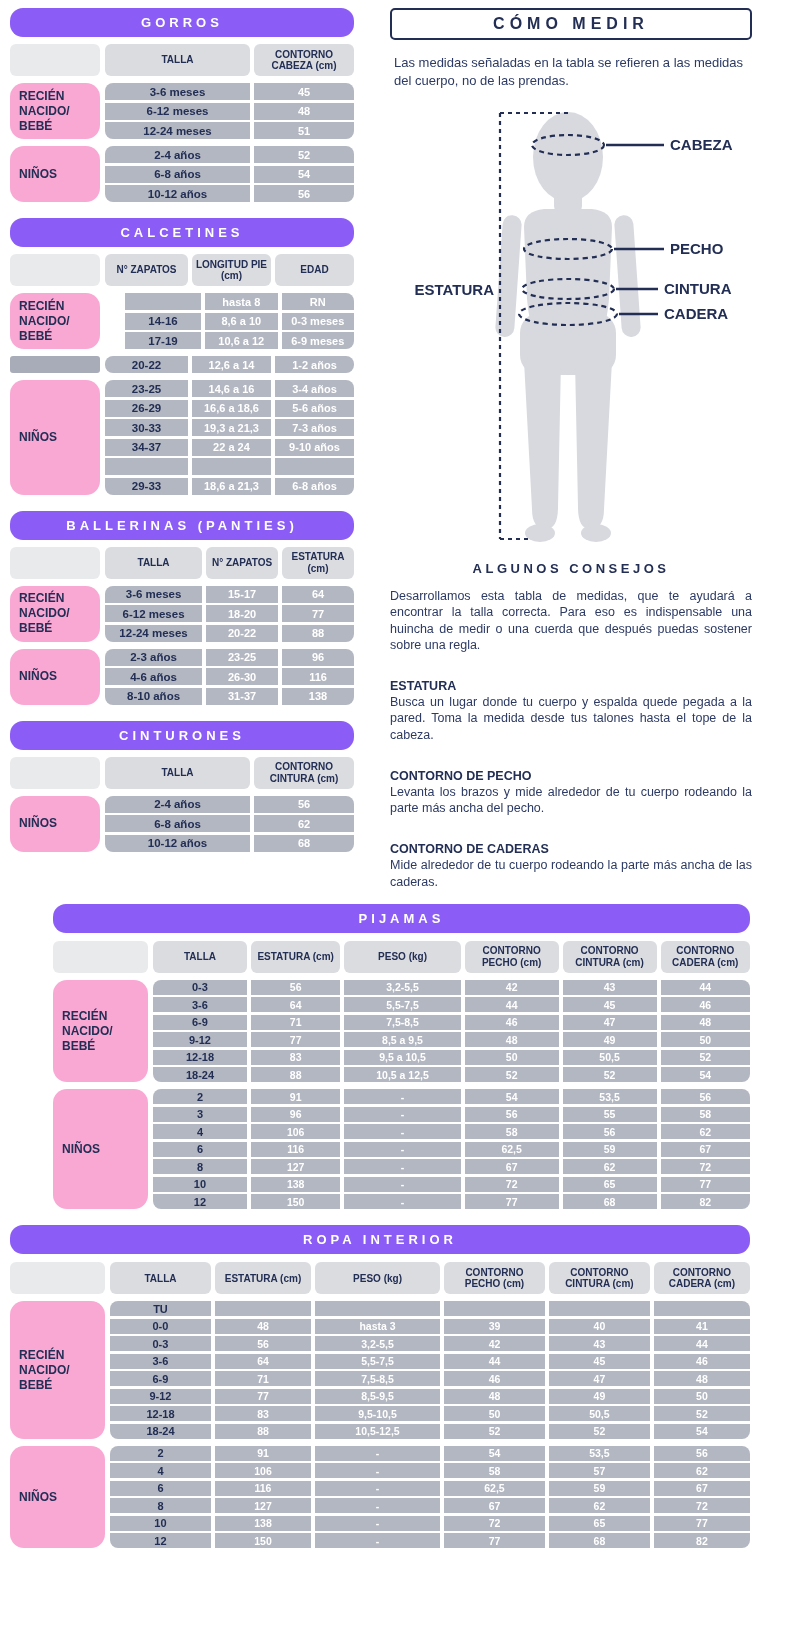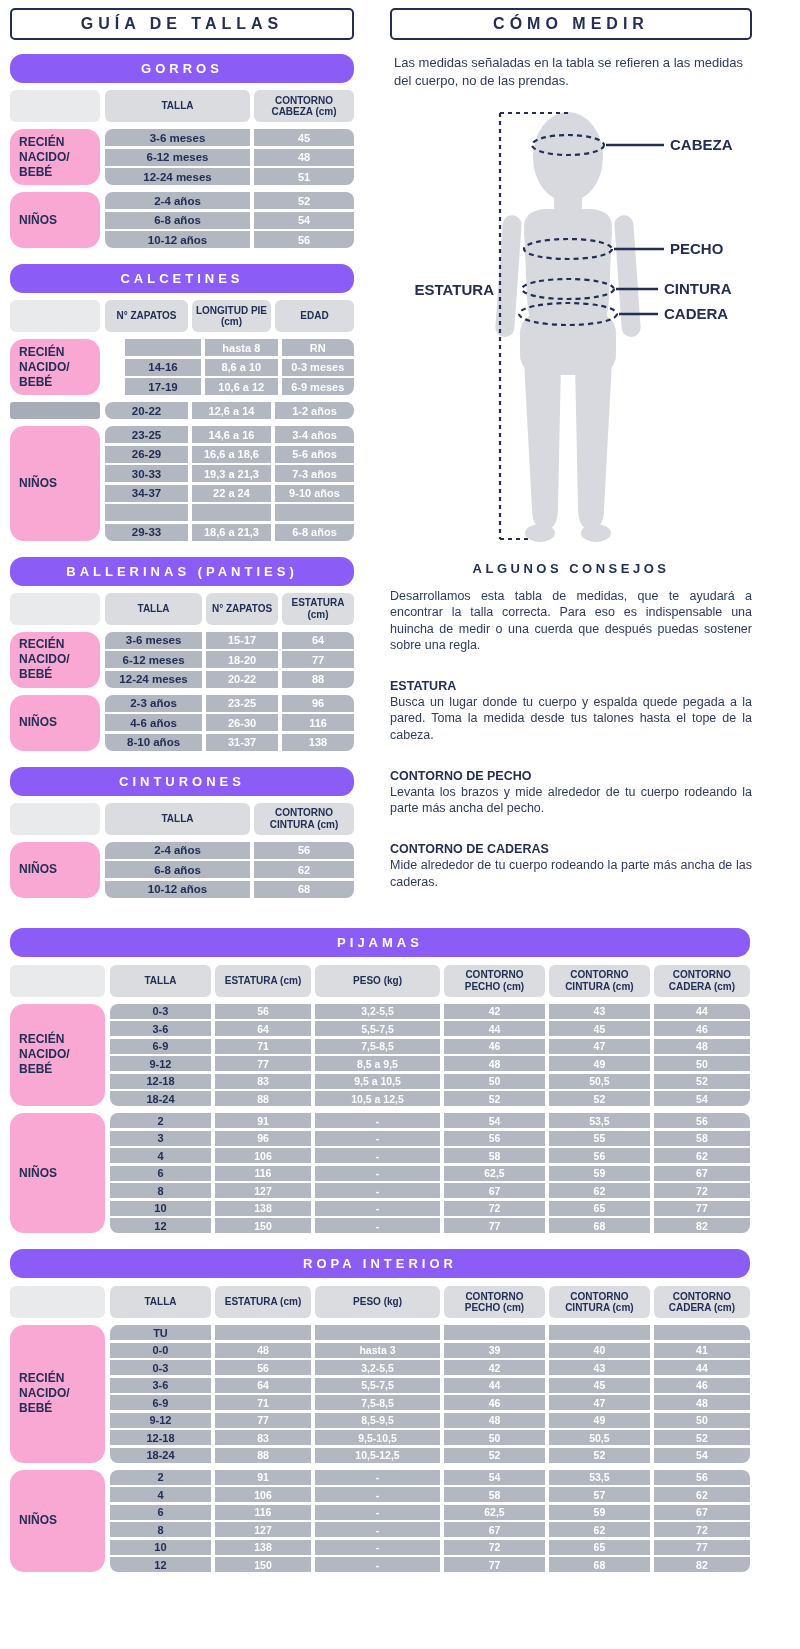--- a/index.html
+++ b/index.html
@@ -69,23 +69,20 @@
 
   svg text { font-family:"Liberation Sans", sans-serif; }
   .fig-label { font-weight:bold; font-size:15px; fill:#222e54; }
 </style>
 </head>
 <body>
 
 <div class="page">
   <div class="top">
     <div class="col-left">
-      <div class="title-box">
-        <span>GUÍA DE TALLAS</span>
-      </div>
       <section class="size-table" id="t-gorros">
           <div class="banner">GORROS</div>
           <div class="tgrid" style="display: grid; grid-template-columns: 90px 1fr;">
             <div class="corner"></div>
             <div class="heads" style="grid-template-columns: 1.45fr 1fr;">
               <div class="hd">TALLA</div>
               <div class="hd">CONTORNO CABEZA (cm)</div>
             </div>
             <div class="glabel">RECIÉN
 NACIDO/
@@ -281,21 +278,21 @@
             <p class="just">Levanta los brazos y mide alrededor de tu cuerpo rodeando la parte más ancha del pecho.</p>
           </div>
           <div class="advice-sec">
             <h4>CONTORNO DE CADERAS</h4>
             <p class="just">Mide alrededor de tu cuerpo rodeando la parte más ancha de las caderas.</p>
           </div>
         </div>
     </div>
   </div>
 
-  <section class="size-table wide" id="t-pijamas" style="margin-top:14px;">
+  <section class="size-table wide" id="t-pijamas" style="margin-top:14px;margin-left:43px;">
       <div class="banner">PIJAMAS</div>
       <div class="tgrid" style="display: grid; grid-template-columns: 95px 1fr;">
         <div class="corner"></div>
         <div class="heads" style="grid-template-columns: 1.05fr 1fr 1.3fr 1.05fr 1.05fr 1fr;">
           <div class="hd">TALLA</div>
           <div class="hd">ESTATURA (cm)</div>
           <div class="hd">PESO (kg)</div>
           <div class="hd">CONTORNO PECHO (cm)</div>
           <div class="hd">CONTORNO CINTURA (cm)</div>
           <div class="hd">CONTORNO CADERA (cm)</div>

